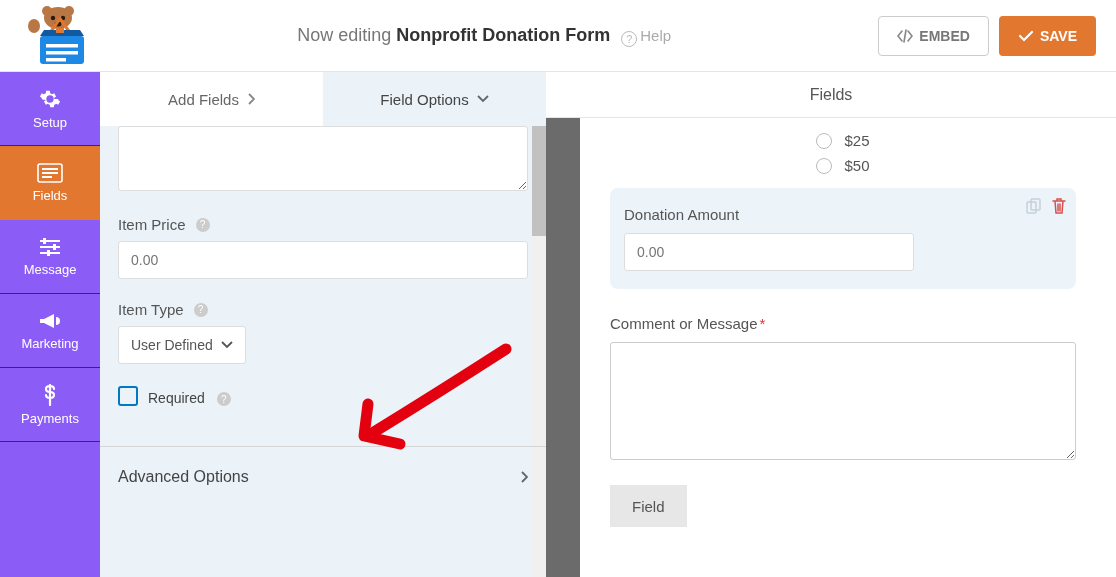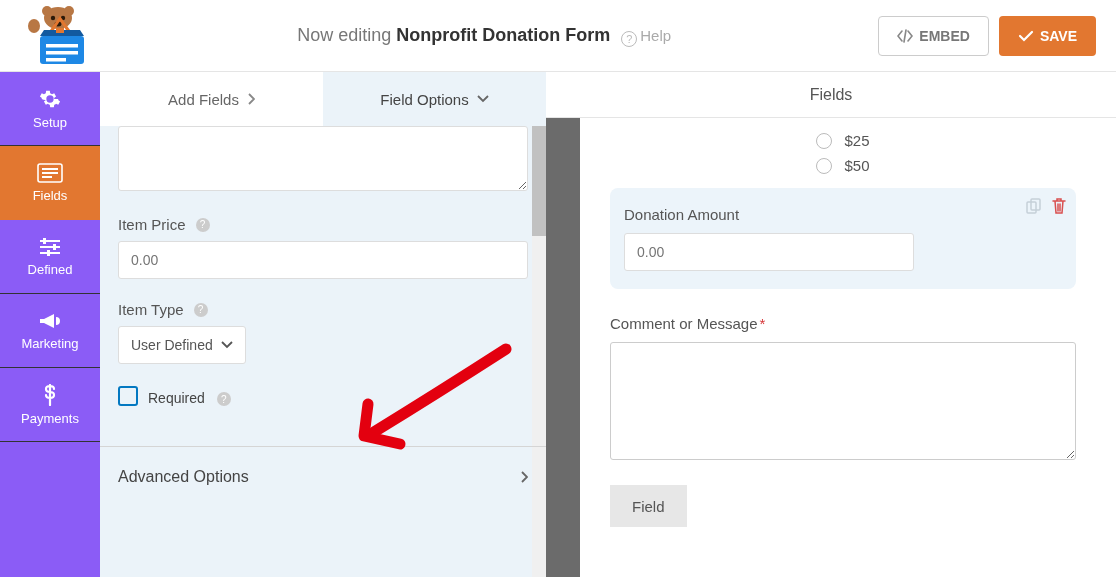--- a/index.html
+++ b/index.html
@@ -125,21 +125,21 @@
     </div>
     <div class="nav-item">
       <svg width="24" height="20" viewBox="0 0 24 20" fill="#fff">
           <rect x="2" y="3" width="20" height="2"></rect>
           <rect x="2" y="9" width="20" height="2"></rect>
           <rect x="2" y="15" width="20" height="2"></rect>
           <rect x="5" y="1" width="3" height="6"></rect>
           <rect x="15" y="7" width="3" height="6"></rect>
           <rect x="9" y="13" width="3" height="6"></rect>
         </svg>
-      <span>Defined</span>
+      <span>Message</span>
     </div>
     <div class="nav-item">
       <svg width="24" height="20" viewBox="0 0 24 20" fill="#fff">
           <path d="M2 8v4h4l10 5V3L6 8H2zm16-2a4 4 0 010 8V6z"></path>
         </svg>
       <span>Marketing</span>
     </div>
     <div class="nav-item">
       <svg width="16" height="22" viewBox="0 0 16 22" fill="#fff">
           <path d="M8 1v20M12 5c0-2-2-3-4-3S4 3 4 5s2 3 4 3 4 1 4 3-2 3-4 3-4-1-4-3" stroke="#fff" stroke-width="2.2" fill="none" stroke-linecap="round"></path>

